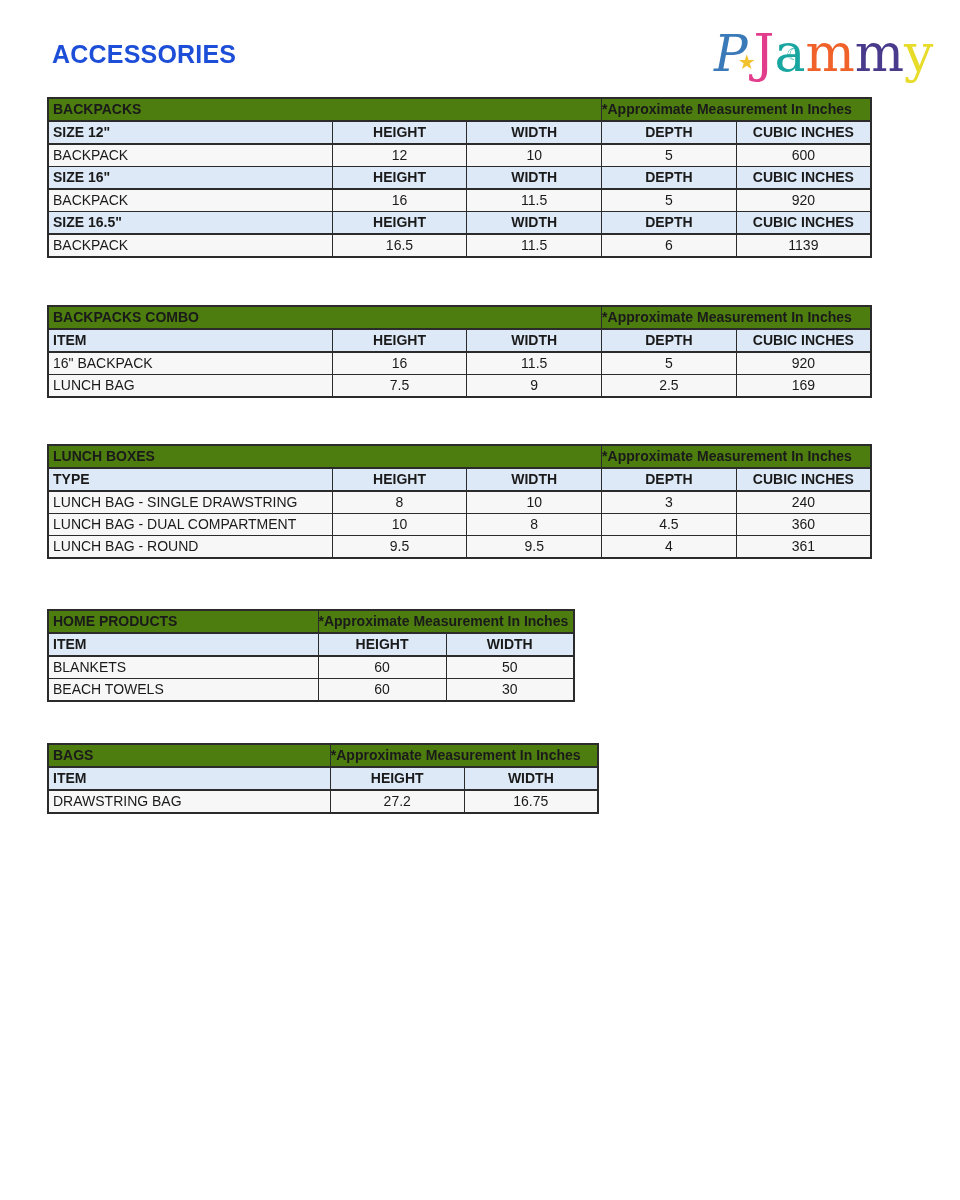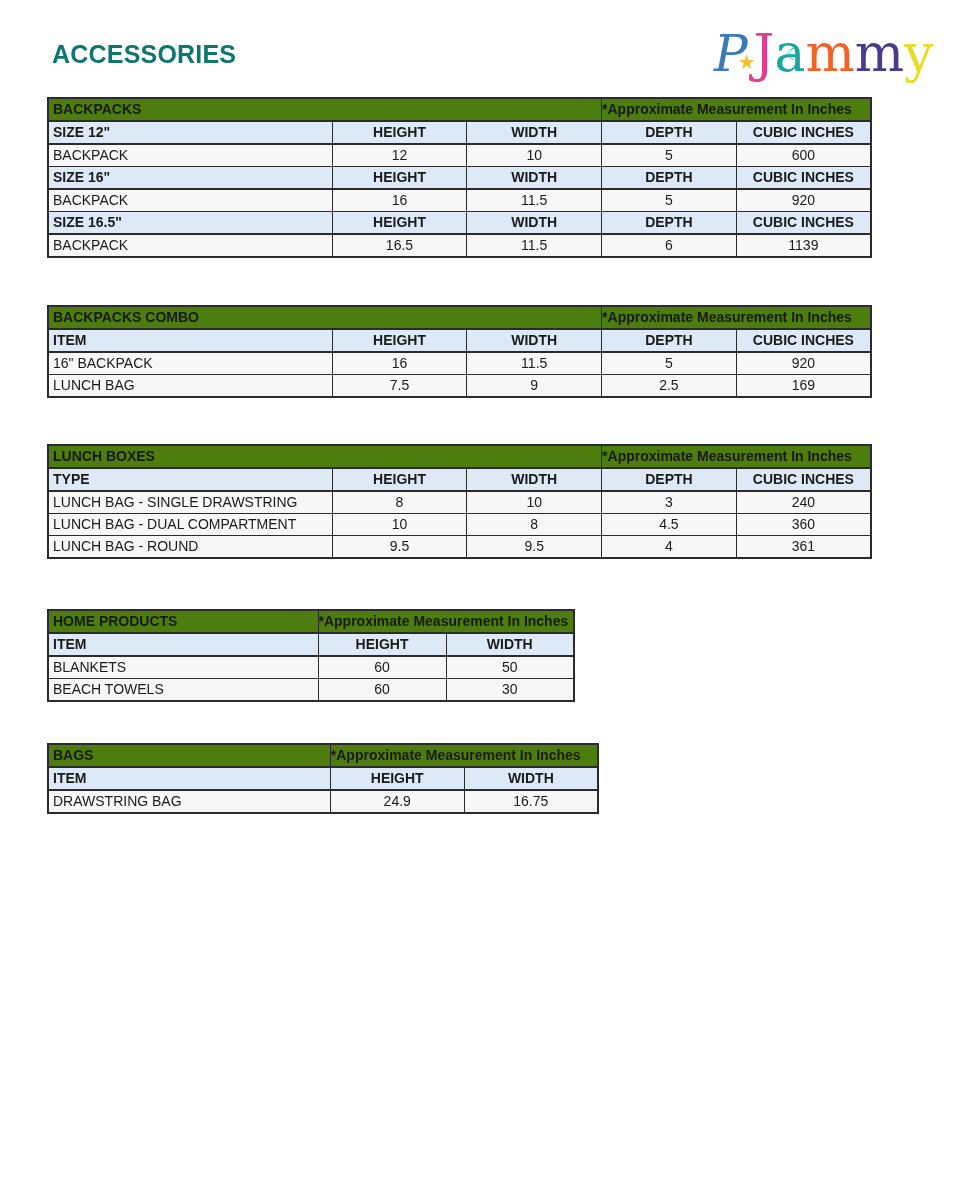--- a/index.html
+++ b/index.html
@@ -2,21 +2,21 @@
 <html><head>
 <meta charset="utf-8">
 <style>
   html, body { margin: 0; padding: 0; background: #ffffff; }
   body {
     width: 960px; height: 1200px; position: relative; overflow: hidden;
     font-family: "Liberation Sans", "DejaVu Sans", sans-serif; color: #1a1a1a;
   }
   .doc-title {
     position: absolute; left: 52px; top: 40px;
-    font-size: 25px; font-weight: bold; letter-spacing: 0.2px; color: #0f766e;
+    font-size: 25px; font-weight: bold; letter-spacing: 0.2px; color: #1d4ed8;
   }
   .logo {
     position: absolute; left: 714px; top: 18px; width: 236px; height: 70px;
     font-family: "DejaVu Serif", serif; font-size: 52px; line-height: 70px;
     white-space: nowrap;
   }
   .logo .l-p { color: #3a7ab8; font-family: "DejaVu Serif", serif; font-style: italic; font-weight: normal; font-size: 50px; }
   .logo .l-dot { color: #f2c12e; font-size: 20px; vertical-align: 2px; margin-left: -10px; margin-right: -2px; }
   .logo .l-j { color: #e23c8c; }
   .logo .l-a { color: #1aa6a0; }
@@ -232,17 +232,17 @@
     <td>BAGS</td>
     <td colspan="2" class="note" style="text-align:left;padding-left:0;">*Approximate Measurement In Inches</td>
   </tr>
   <tr class="hdr">
     <td>ITEM</td>
     <td class="num">HEIGHT</td>
     <td class="num">WIDTH</td>
   </tr>
   <tr class="row">
     <td>DRAWSTRING BAG</td>
-    <td class="num">24.9</td>
+    <td class="num">27.2</td>
     <td class="num">16.75</td>
   </tr>
 </tbody>
   </table>
 
 </body></html>

